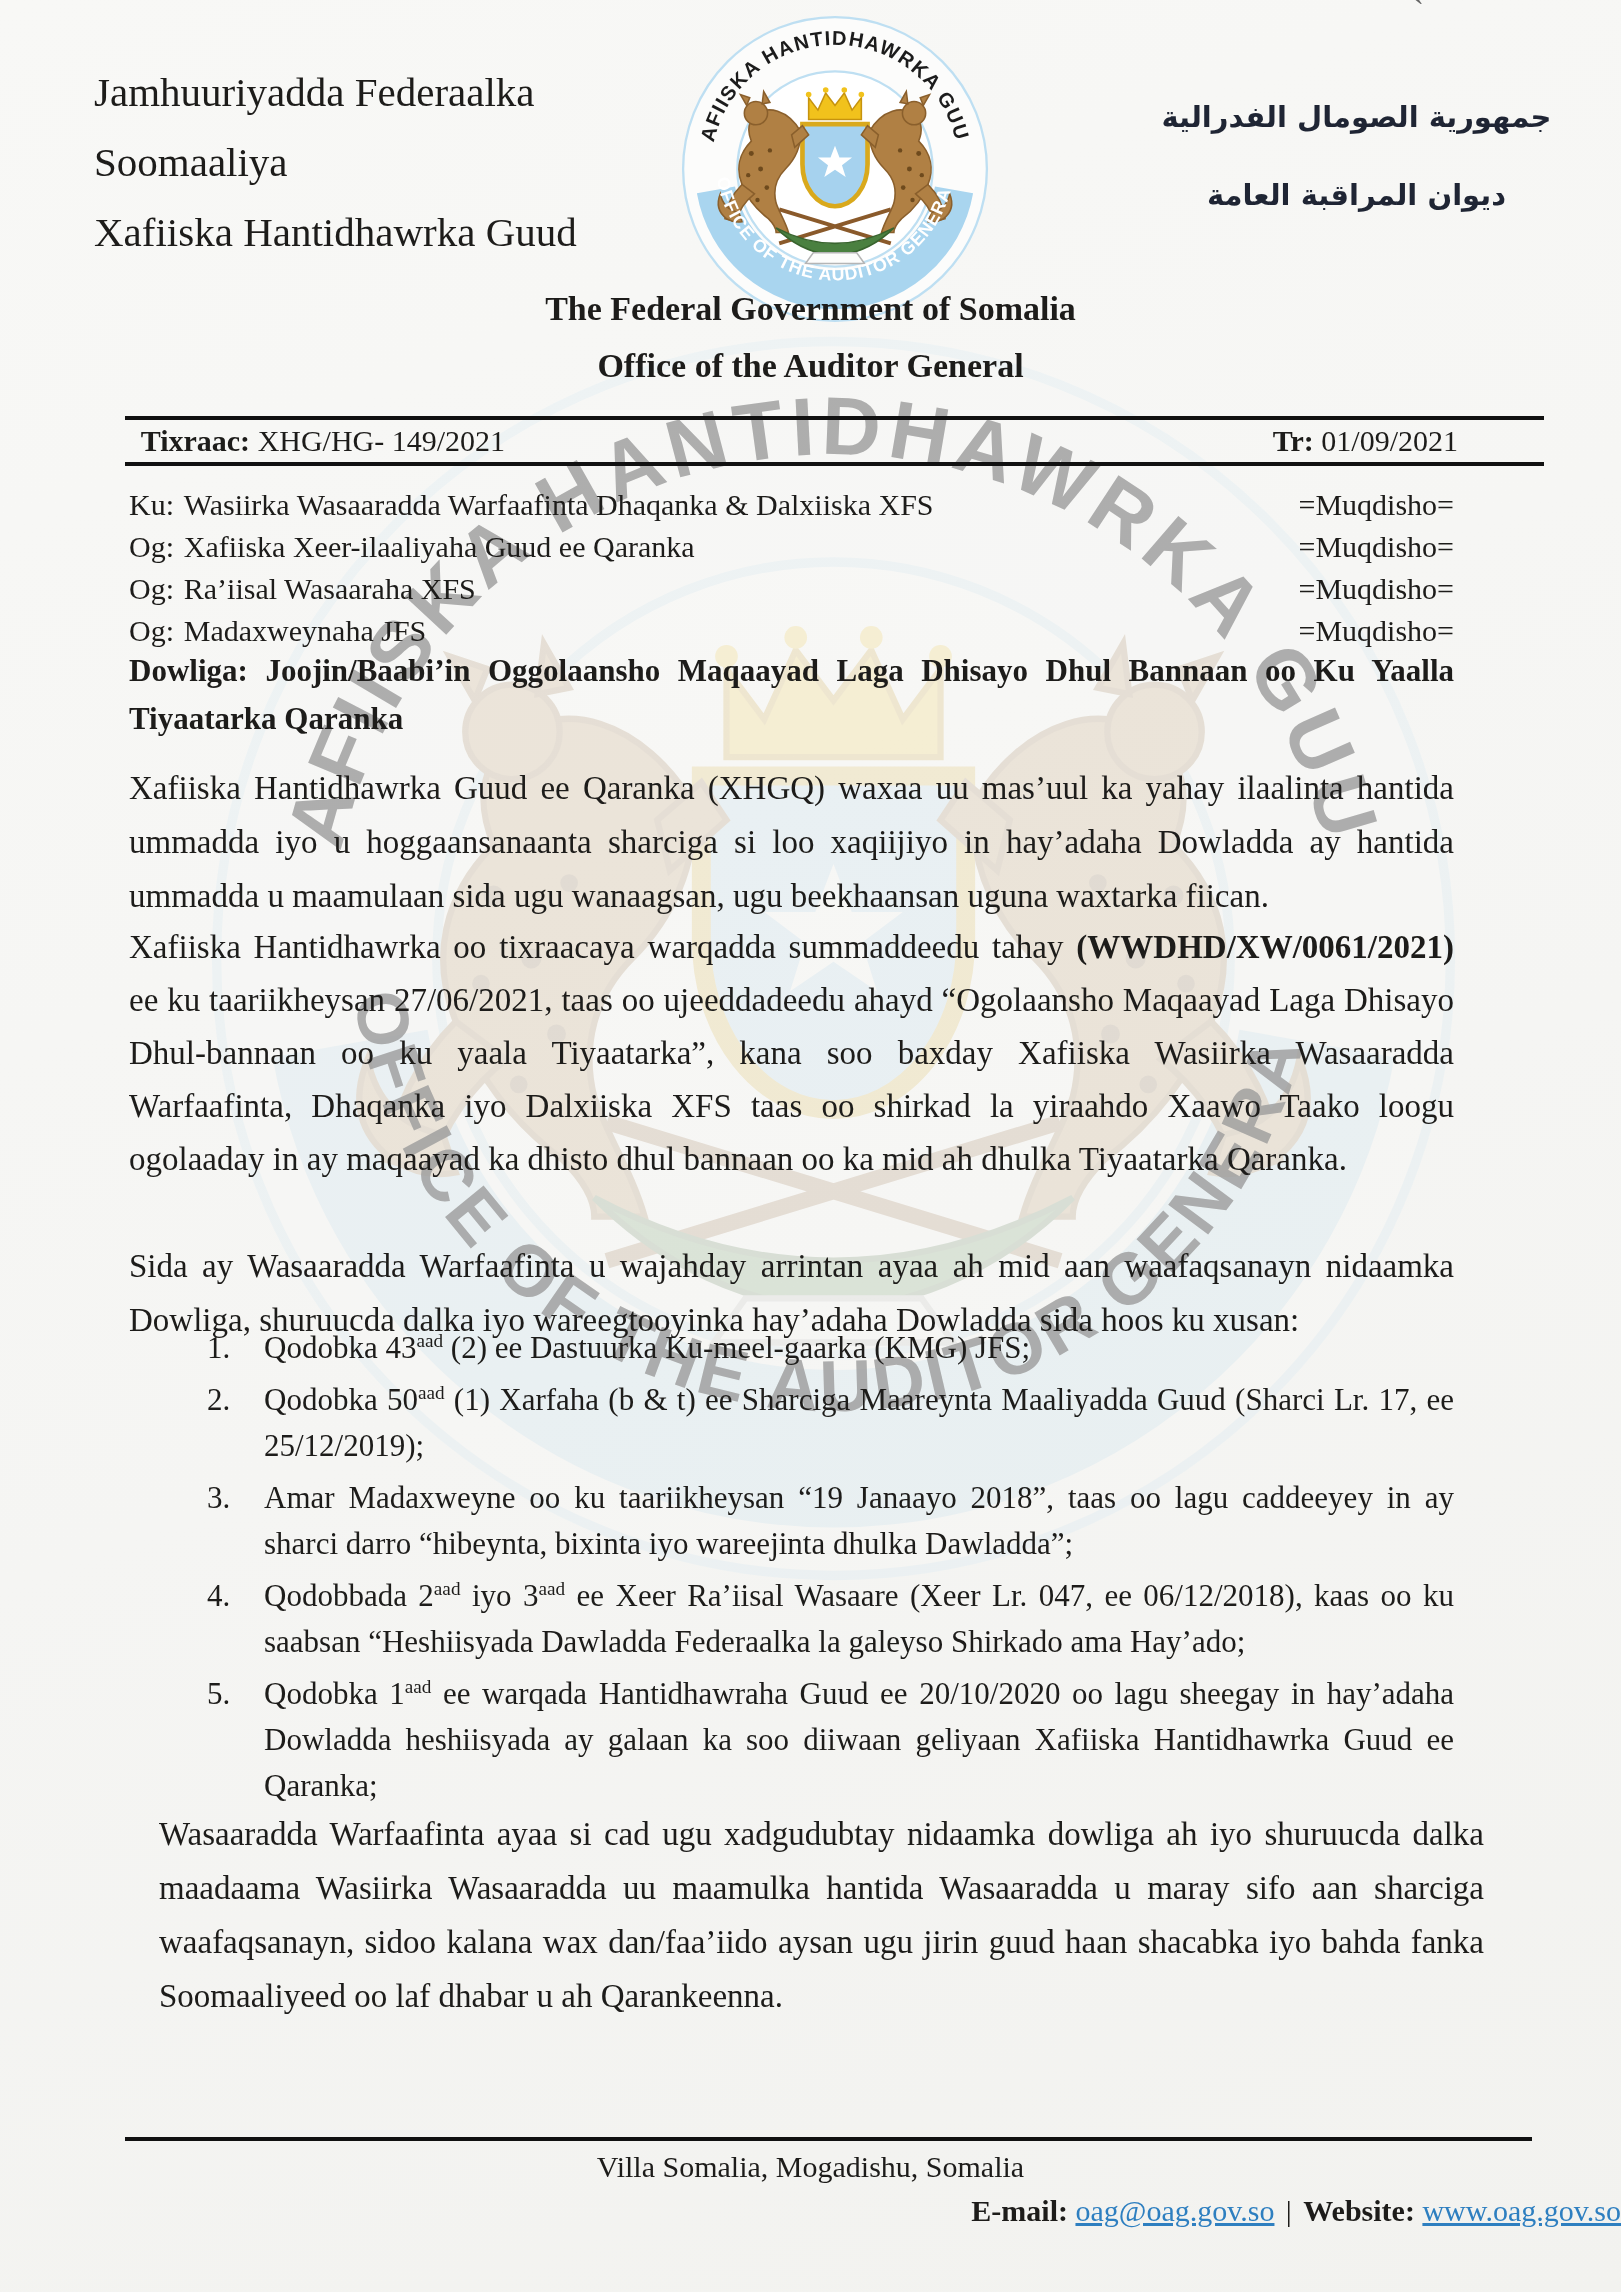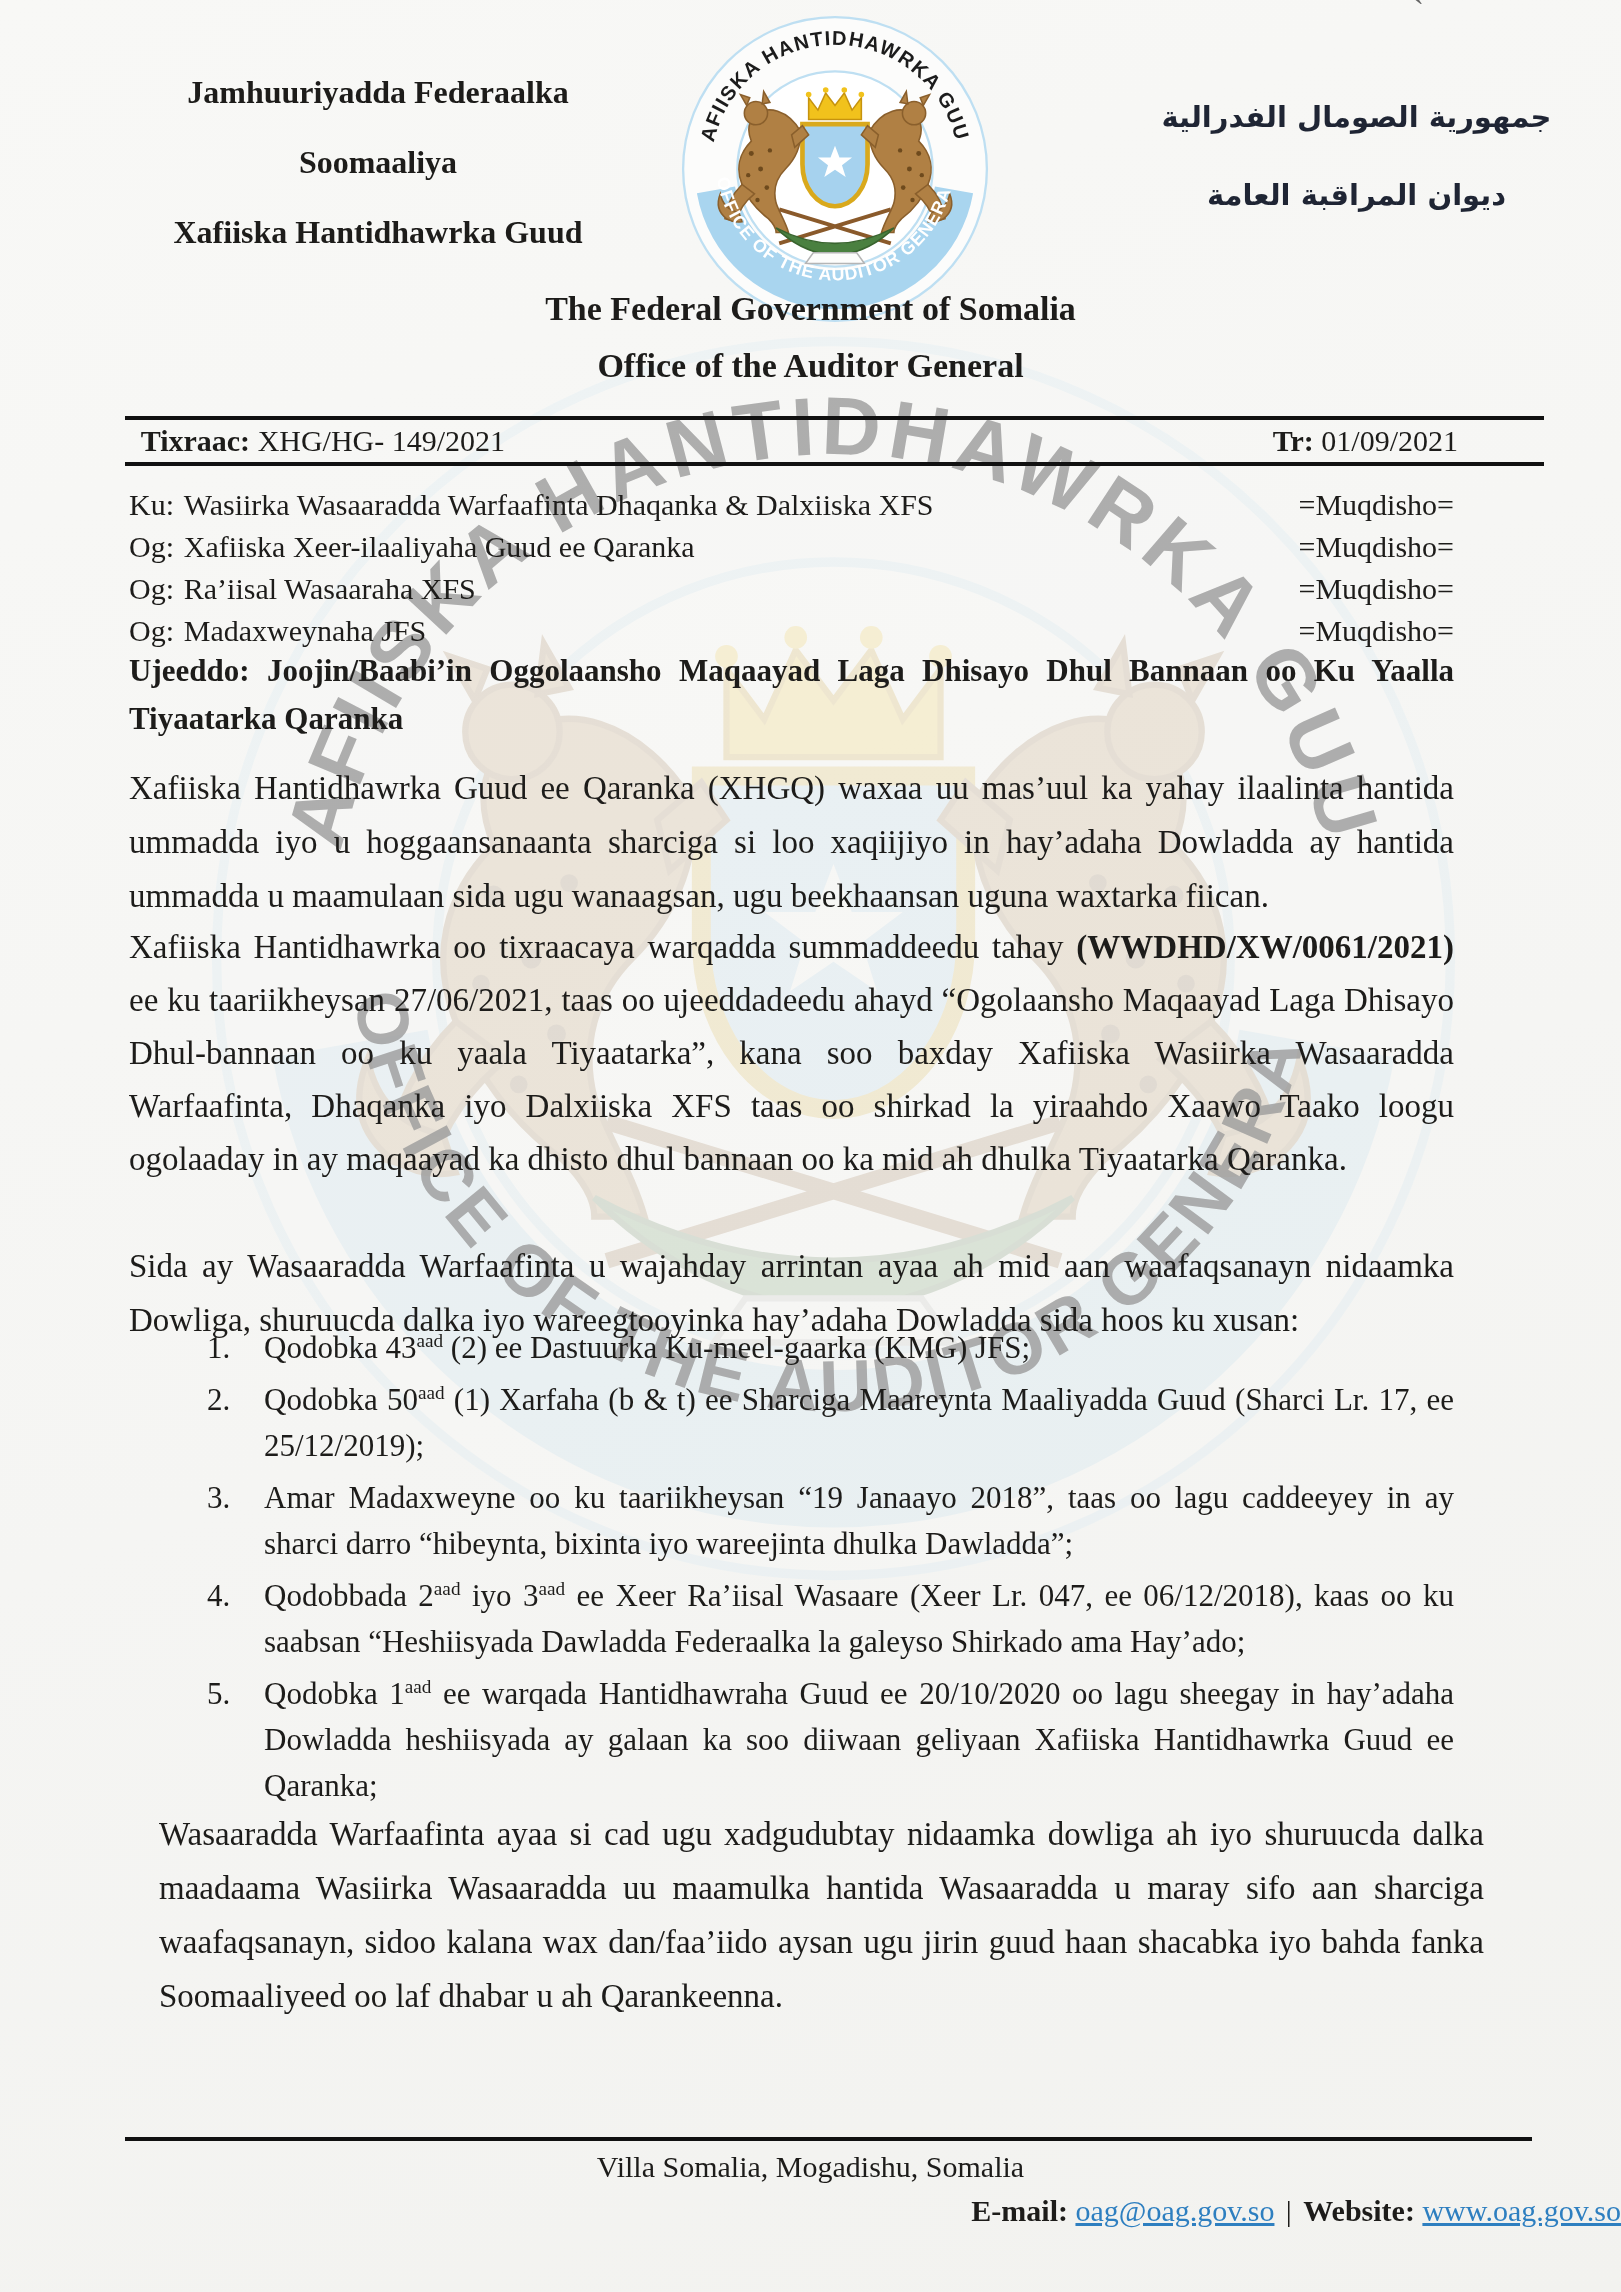--- a/index.html
+++ b/index.html
@@ -1,21 +1,21 @@
 <!DOCTYPE html>
 <html><head>
 <meta charset="utf-8">
 <style>
   html,body{margin:0;padding:0;background:#dededc;}
   .page{position:relative;width:1621px;height:2293px;margin:0 auto;overflow:hidden;
         background:linear-gradient(160deg,#f8f8f6 0%,#f5f5f3 55%,#f2f2ef 100%);
         font-family:"Liberation Serif",serif;color:#1d1c1a;}
   
-  .hdr-left{position:absolute;left:94px;top:57px;width:568px;text-align:center;
-            font-weight:bold;font-size:32px;line-height:70px;}
+  .hdr-left{position:absolute;left:94px;top:57px;width:568px;text-align:left;
+            font-weight:normal;font-size:41px;line-height:70px;}
   .hdr-arabic{position:absolute;left:1141px;top:78px;width:431px;text-align:center;
               font-family:"DejaVu Sans",sans-serif;font-weight:bold;font-size:29px;
               line-height:78px;color:#1f2534;direction:rtl;}
   .gov-line1{position:absolute;top:290px;left:0;width:100%;text-align:center;
              font-size:34px;font-weight:bold;}
   .gov-line2{position:absolute;top:347px;left:0;width:100%;text-align:center;
              font-size:34px;font-weight:bold;}
   .corner-mark{position:absolute;left:1413px;top:-5.9px;font-size:33px;color:#666;}
   
   .seal{position:absolute;}
@@ -157,21 +157,21 @@
         <span class="addr-loc">=Muqdisho=</span>
       </div>
       <div class="addr-row">
         <span class="addr-prefix">Og:</span>
         <span>Madaxweynaha JFS</span>
         <span class="addr-loc">=Muqdisho=</span>
       </div>
     </div>
 
   <div class="col subject">
-    <span>Ujeeddo:</span>
+    <span>Dowliga:</span>
     <span> </span>
     <span>Joojin/Baabi’in Oggolaansho Maqaayad Laga Dhisayo Dhul Bannaan oo Ku Yaalla Tiyaatarka Qaranka</span>
   </div>
 
   <div class="col para p1">Xafiiska Hantidhawrka Guud ee Qaranka (XHGQ) waxaa uu mas’uul ka yahay ilaalinta hantida ummadda iyo u hoggaansanaanta sharciga si loo xaqiijiyo in hay’adaha Dowladda ay hantida ummadda u maamulaan sida ugu wanaagsan, ugu beekhaansan uguna waxtarka fiican.</div>
   <div class="col para p2"><span>Xafiiska Hantidhawrka oo tixraacaya warqadda summaddeedu tahay </span><span class="b">(WWDHD/XW/0061/2021)</span><span> ee ku taariikheysan 27/06/2021, taas oo ujeeddadeedu ahayd “Ogolaansho Maqaayad Laga Dhisayo Dhul-bannaan oo ku yaala Tiyaatarka”, kana soo baxday Xafiiska Wasiirka Wasaaradda Warfaafinta, Dhaqanka iyo Dalxiiska XFS taas oo shirkad la yiraahdo Xaawo Taako loogu ogolaaday in ay maqaayad ka dhisto dhul bannaan oo ka mid ah dhulka Tiyaatarka Qaranka.</span></div>
   <div class="col para p3">Sida ay Wasaaradda Warfaafinta u wajahday arrintan ayaa ah mid aan waafaqsanayn nidaamka Dowliga, shuruucda dalka iyo wareegtooyinka hay’adaha Dowladda sida hoos ku xusan:</div>
 
   <div class="col list-block">
       <div class="list-item">

